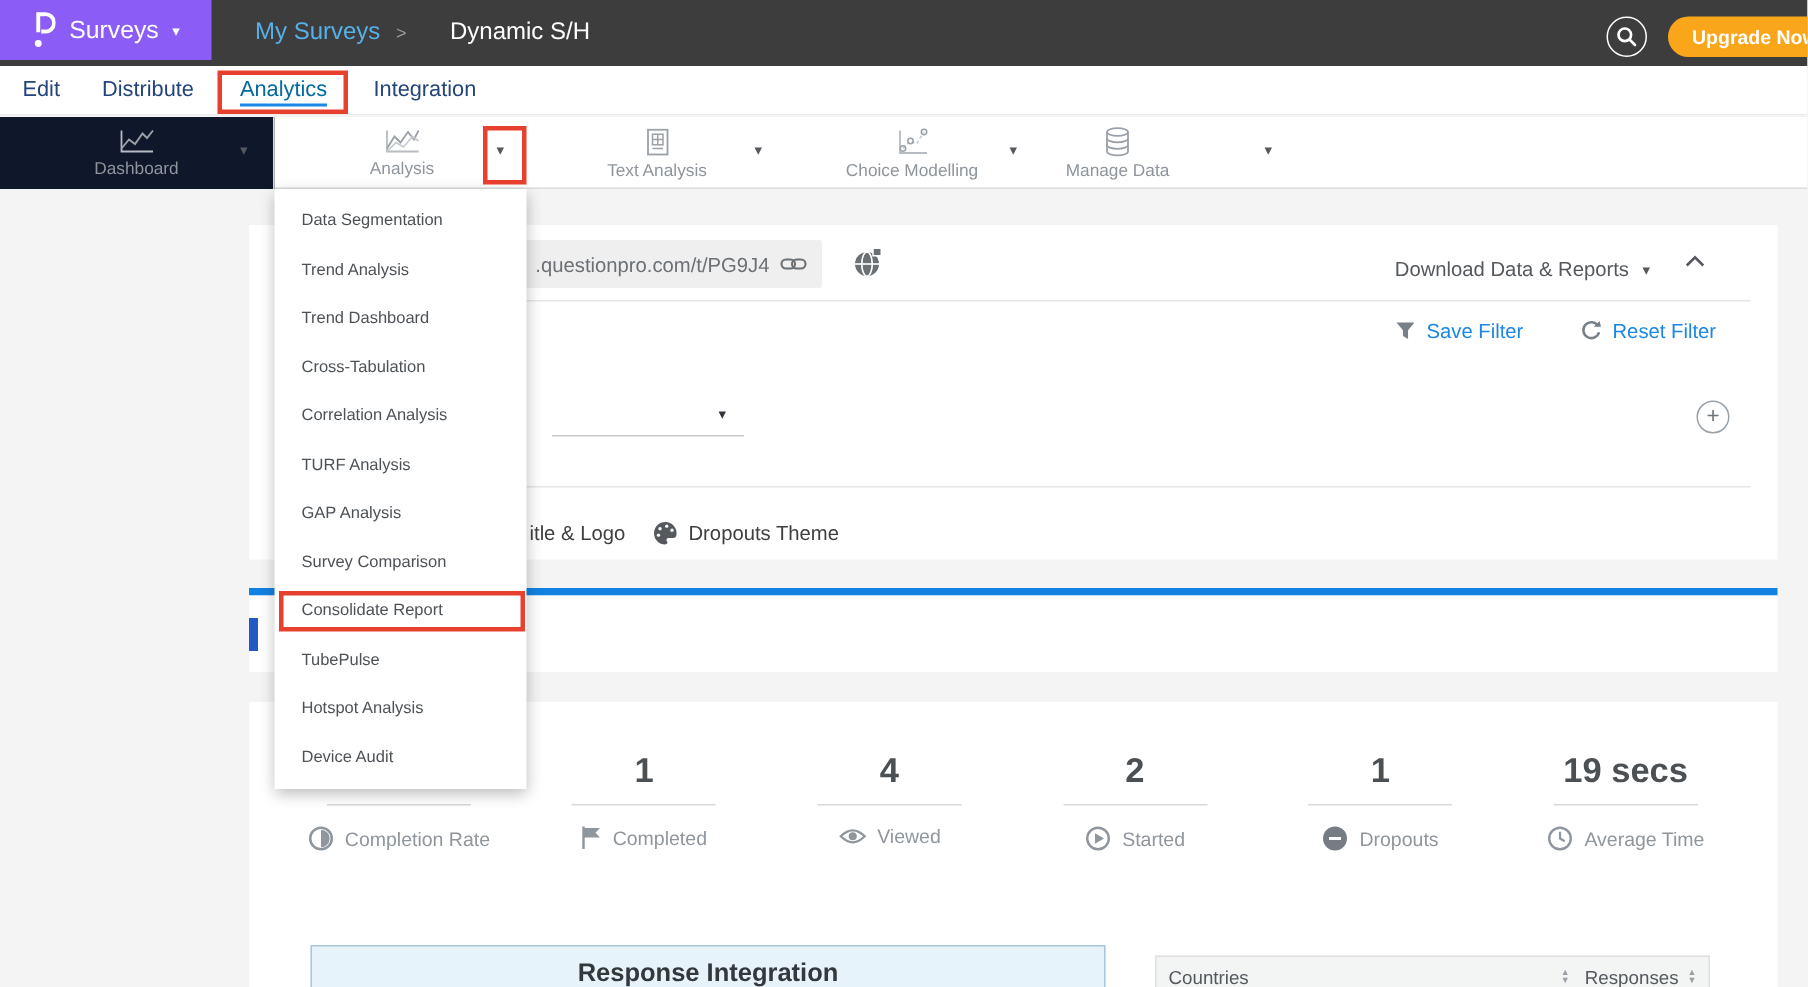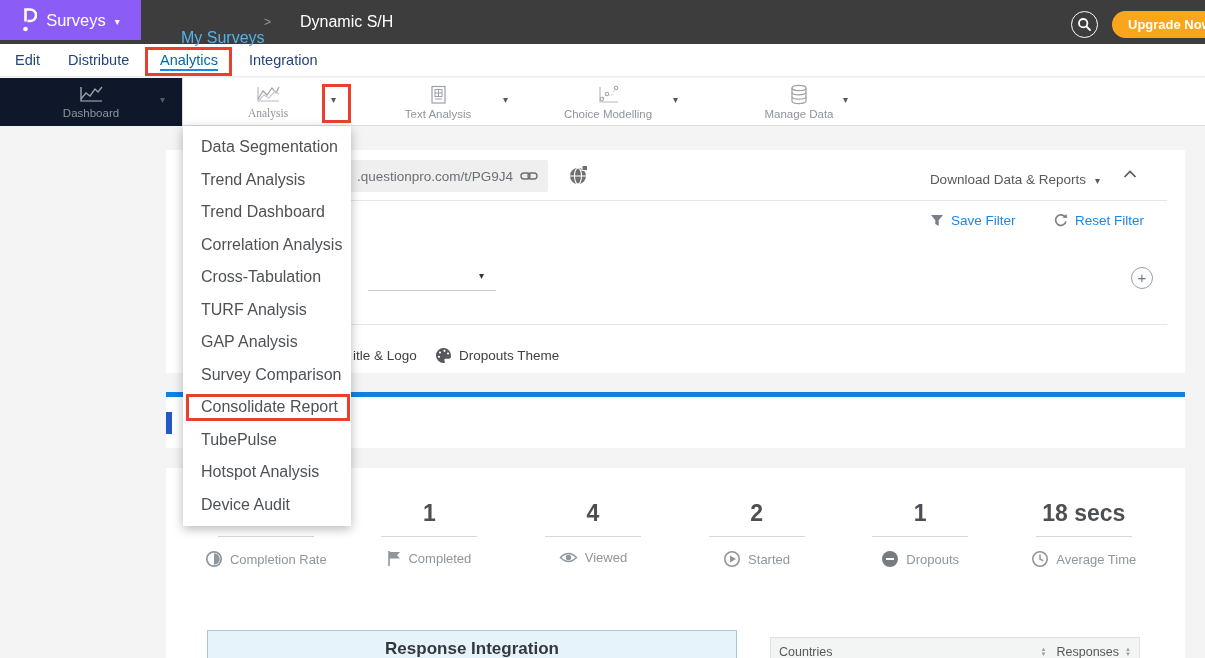--- a/index.html
+++ b/index.html
@@ -5,42 +5,42 @@
   * { margin:0; padding:0; box-sizing:border-box; }
   html,body { width:1205px; height:658px; }
   body { font-family:"Liberation Sans", sans-serif; background:#f4f4f4; position:relative; overflow:hidden; }
   .abs { position:absolute; }
 
   
   .topbar { left:0; top:0; width:1205px; height:44px; background:#3d3d3d; z-index:20; }
   .logo-block { left:0; top:0; width:141px; height:40px; background:#8b5cf6; display:flex; align-items:center; justify-content:center; gap:9px; cursor:pointer; }
   .logo-block .product { color:#fff; font-size:16.5px; }
   .logo-block .caret { color:#fff; font-size:10px; margin-top:2px; }
-  .crumb-parent { left:170px; top:16px; height:33px; line-height:44px; color:#55b1e8; font-size:16px; cursor:pointer;margin-left:11px; }
+  .crumb-parent { left:170px; top:0; height:33px; line-height:44px; color:#55b1e8; font-size:16px; cursor:pointer; }
   .crumb-sep { left:264px; top:0; height:44px; line-height:44px; color:#9a9a9a; font-size:12px; }
   .crumb-current { left:300px; top:0; height:44px; line-height:44px; color:#ffffff; font-size:16px; }
   .search-btn { left:1071px; top:11px; width:27px; height:27px; border:1.5px solid #fff; border-radius:50%; display:flex; align-items:center; justify-content:center; cursor:pointer; }
   .upgrade-btn { left:1112px; top:11px; height:27px; line-height:27px; padding:0 16px; background:#f9a61a; border-radius:14px; color:#fff; font-size:13px; font-weight:bold; white-space:nowrap; cursor:pointer; }
 
   
   .tabrow { left:0; top:44px; width:1205px; height:33px; background:#fff; border-bottom:1px solid #ececec; z-index:5; }
   .tab { top:0; height:33px; line-height:33px; font-size:14.5px; color:#24457c; cursor:pointer; }
   .tab.active { color:#0369a1; }
   .tab.active .tab-underline { position:absolute; left:0; right:0; bottom:6px; height:2px; background:#1b87e6; }
 
   
   .toolbar { left:0; top:78px; width:1205px; height:48px; background:#fff; border-bottom:1px solid #dcdcdc; z-index:5; }
   .tool-seg { position:absolute; top:0; height:48px; display:flex; flex-direction:column; align-items:center; justify-content:center; gap:3px; cursor:pointer; }
   .tool-seg.selected { background:#0f172a; border-right:1px solid #d9d9d9; }
   .tool-seg .tool-label { font-size:11.5px; color:#8e959c; }
   .tool-caret { position:absolute; top:16px; font-size:10px; color:#55595e; cursor:pointer; }
 
   
   .menu { left:183px; top:126px; width:168px; background:#fff; box-shadow:0 3px 10px rgba(0,0,0,0.28); padding:5px 0; z-index:50; }
-  .menu-item { height:32.5px; line-height:32.5px; padding-left:18px; font-size:16px; color:#4d5257; cursor:pointer; white-space:nowrap; }
+  .menu-item { height:32.5px; line-height:32.5px; padding-left:18px; font-size:11px; color:#4d5257; cursor:pointer; white-space:nowrap; }
 
   
   .panel1 { left:166px; top:150px; width:1019px; height:223px; background:#fff; z-index:1; }
   .blue-line { left:166px; top:392px; width:1019px; height:5px; background:#1282e2; z-index:1; }
   .strip { left:166px; top:397px; width:1019px; height:51px; background:#fff; z-index:1; }
   .heading-vbar { left:166px; top:412px; width:6px; height:22px; background:#2458c5; z-index:2; }
   .panel2 { left:166px; top:468px; width:1019px; height:190px; background:#fff; z-index:1; }
 
   
   .url-pill { left:29px; top:10px; width:353px; height:32px; background:#efefef; border-radius:2px; display:flex; align-items:center; justify-content:flex-end; padding:0 10px; overflow:hidden; }
@@ -124,21 +124,21 @@
     <span>
       <svg width="26" height="19" viewBox="0 0 26 19">
         <path d="M3 2 V16 H24" fill="none" stroke="#b6bcc2" stroke-width="1.2"></path>
         <polyline points="3,14 8,8 12,11 17,4 20,7 24,2" fill="none" stroke="#9aa1a8" stroke-width="1.3"></polyline>
       </svg>
     </span>
     <span class="tool-label">Dashboard</span>
   </div>
   <span class="abs tool-caret" style="left:160px;">▾</span>
 
-  <div class="tool-seg" style="left:183px; width:170px;font-family:Liberation Serif, serif;">
+  <div class="tool-seg" style="left:183px; width:170px;">
     <span>
       <svg width="26" height="19" viewBox="0 0 26 19">
         <path d="M3 2 V16 H24" fill="none" stroke="#b6bcc2" stroke-width="1.2"></path>
         <polyline points="3,14 8,6 12,10 17,3 21,8 24,2" fill="none" stroke="#9aa1a8" stroke-width="1.2"></polyline>
         <polyline points="3,16 9,10 14,13 20,6 24,9" fill="none" stroke="#c3c9cf" stroke-width="1.1"></polyline>
       </svg>
     </span>
     <span class="tool-label">Analysis</span>
   </div>
   <span class="abs tool-caret" style="left:331px;">▾</span>
@@ -164,21 +164,21 @@
         <polyline points="6,14 11,9 15,11 20,3" fill="none" stroke="#c3c9cf" stroke-width="1" stroke-dasharray="2,2"></polyline>
         <circle cx="6" cy="14" r="1.8" fill="none" stroke="#9aa1a8" stroke-width="1"></circle>
         <circle cx="11" cy="9" r="1.8" fill="none" stroke="#9aa1a8" stroke-width="1"></circle>
         <circle cx="20" cy="3" r="1.8" fill="none" stroke="#9aa1a8" stroke-width="1"></circle>
       </svg>
     </span>
     <span class="tool-label">Choice Modelling</span>
   </div>
   <span class="abs tool-caret" style="left:673px;">▾</span>
 
-  <div class="tool-seg" style="left:714px; width:170px;">
+  <div class="tool-seg" style="left:660px; width:170px;">
     <span>
       <svg width="22" height="21" viewBox="0 0 22 21">
         <ellipse cx="11" cy="4" rx="7" ry="2.6" fill="none" stroke="#9aa1a8" stroke-width="1.2"></ellipse>
         <path d="M4 4 V17 A7 2.6 0 0 0 18 17 V4" fill="none" stroke="#9aa1a8" stroke-width="1.2"></path>
         <path d="M4 8.3 A7 2.6 0 0 0 18 8.3" fill="none" stroke="#9aa1a8" stroke-width="1.2"></path>
         <path d="M4 12.6 A7 2.6 0 0 0 18 12.6" fill="none" stroke="#9aa1a8" stroke-width="1.2"></path>
       </svg>
     </span>
     <span class="tool-label">Manage Data</span>
   </div>
@@ -324,21 +324,21 @@
           <svg width="18" height="18" viewBox="0 0 18 18">
             <circle cx="9" cy="9" r="8" fill="#767c83"></circle>
             <rect x="5" y="8" width="8" height="2" fill="#ffffff"></rect>
           </svg>
         </span>
         <span class="stat-label">Dropouts</span>
       </div>
     </div>
 
     <div class="stat-col">
-      <div class="stat-value">18 secs</div>
+      <div class="stat-value">19 secs</div>
       <div class="stat-hr"></div>
       <div class="stat-label-row">
         <span>
           <svg width="18" height="18" viewBox="0 0 18 18">
             <circle cx="9" cy="9" r="7.2" fill="none" stroke="#8f969d" stroke-width="1.6"></circle>
             <polyline points="9,4.5 9,9 12.2,10.8" fill="none" stroke="#8f969d" stroke-width="1.5"></polyline>
           </svg>
         </span>
         <span class="stat-label">Average Time</span>
       </div>
@@ -363,22 +363,22 @@
         <span>▲</span>
         <span>▼</span>
       </span>
   </div>
 </div>
 
 <div class="abs menu">
   <div class="menu-item">Data Segmentation</div>
   <div class="menu-item">Trend Analysis</div>
   <div class="menu-item">Trend Dashboard</div>
+  <div class="menu-item">Cross-Tabulation</div>
   <div class="menu-item">Correlation Analysis</div>
-  <div class="menu-item">Cross-Tabulation</div>
   <div class="menu-item">TURF Analysis</div>
   <div class="menu-item">GAP Analysis</div>
   <div class="menu-item">Survey Comparison</div>
   <div class="menu-item">Consolidate Report</div>
   <div class="menu-item">TubePulse</div>
   <div class="menu-item">Hotspot Analysis</div>
   <div class="menu-item">Device Audit</div>
 </div>
 
 <div class="abs red-box red1"></div>

